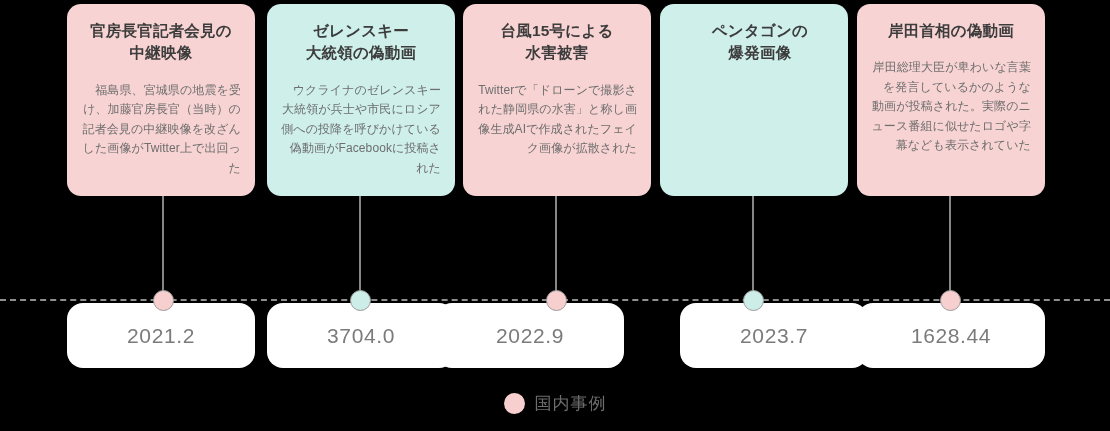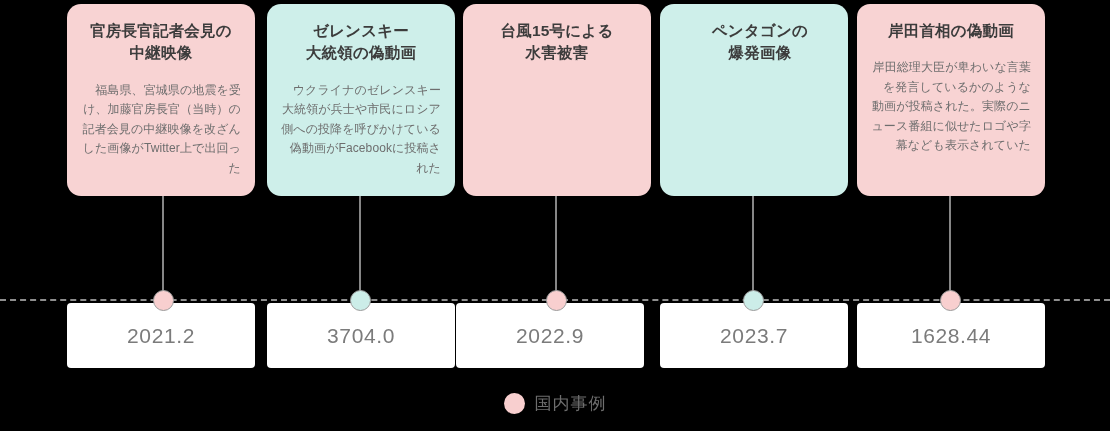--- a/index.html
+++ b/index.html
@@ -99,21 +99,21 @@
   .axis-dot.domestic { background: #F8CFCF; }
   .axis-dot.overseas { background: #CCEDE8; }
 
   
   .date-box {
     position: absolute;
     top: 303px;
     width: 188px;
     height: 65px;
     background: #ffffff;
-    border-radius: 4px;
+    border-radius: 16px;
     display: flex;
     align-items: center;
     justify-content: center;
     z-index: 2;
   }
 
   .date-label {
     font-size: 21px;
     color: #7b7b7b;
     letter-spacing: 0.6px;
@@ -161,20 +161,21 @@
       <div class="event-card domestic" style="left: 67px;">
         <div class="card-title">官房長官記者会見の<br>中継映像</div>
         <div class="card-desc">福島県、宮城県の地震を受け、加藤官房長官（当時）の記者会見の中継映像を改ざんした画像がTwitter上で出回った</div>
       </div>
       <div class="event-card overseas" style="left: 267px;">
         <div class="card-title">ゼレンスキー<br>大統領の偽動画</div>
         <div class="card-desc">ウクライナのゼレンスキー大統領が兵士や市民にロシア側への投降を呼びかけている偽動画がFacebookに投稿された</div>
       </div>
       <div class="event-card domestic" style="left: 463px; border-radius: 13px;">
         <div class="card-title">台風15号による<br>水害被害</div>
+        <div class="card-desc">Twitterで「ドローンで撮影された静岡県の水害」と称し画像生成AIで作成されたフェイク画像が拡散された</div>
       </div>
       <div class="event-card overseas" style="left: 660px; padding-left: 26px;">
         <div class="card-title">ペンタゴンの<br>爆発画像</div>
       </div>
       <div class="event-card domestic" style="left: 857px; border-radius: 13px;">
         <div class="card-title">岸田首相の偽動画</div>
         <div class="card-desc">岸田総理大臣が卑わいな言葉を発言しているかのような動画が投稿された。実際のニュース番組に似せたロゴや字幕なども表示されていた</div>
       </div>
     </div>
 
@@ -185,26 +186,26 @@
       <div class="date-box" style="left: 67px;">
         <span class="date-label">2021.2</span>
       </div>
       <div class="axis-dot domestic" style="left: 153px;"></div>
       <div class="stem" style="left: 359px;"></div>
       <div class="date-box" style="left: 267px;">
         <span class="date-label">3704.0</span>
       </div>
       <div class="axis-dot overseas" style="left: 350px;"></div>
       <div class="stem" style="left: 555px;"></div>
-      <div class="date-box" style="left: 456px;">
+      <div class="date-box" style="left: 436px;">
         <span class="date-label">2022.9</span>
       </div>
       <div class="axis-dot domestic" style="left: 546px;"></div>
       <div class="stem" style="left: 752px;"></div>
-      <div class="date-box" style="left: 660px;">
+      <div class="date-box" style="left: 680px;">
         <span class="date-label">2023.7</span>
       </div>
       <div class="axis-dot overseas" style="left: 743px;"></div>
       <div class="stem" style="left: 949px;"></div>
       <div class="date-box" style="left: 857px;">
         <span class="date-label">1628.44</span>
       </div>
       <div class="axis-dot domestic" style="left: 940px;"></div>
     </div>
 

